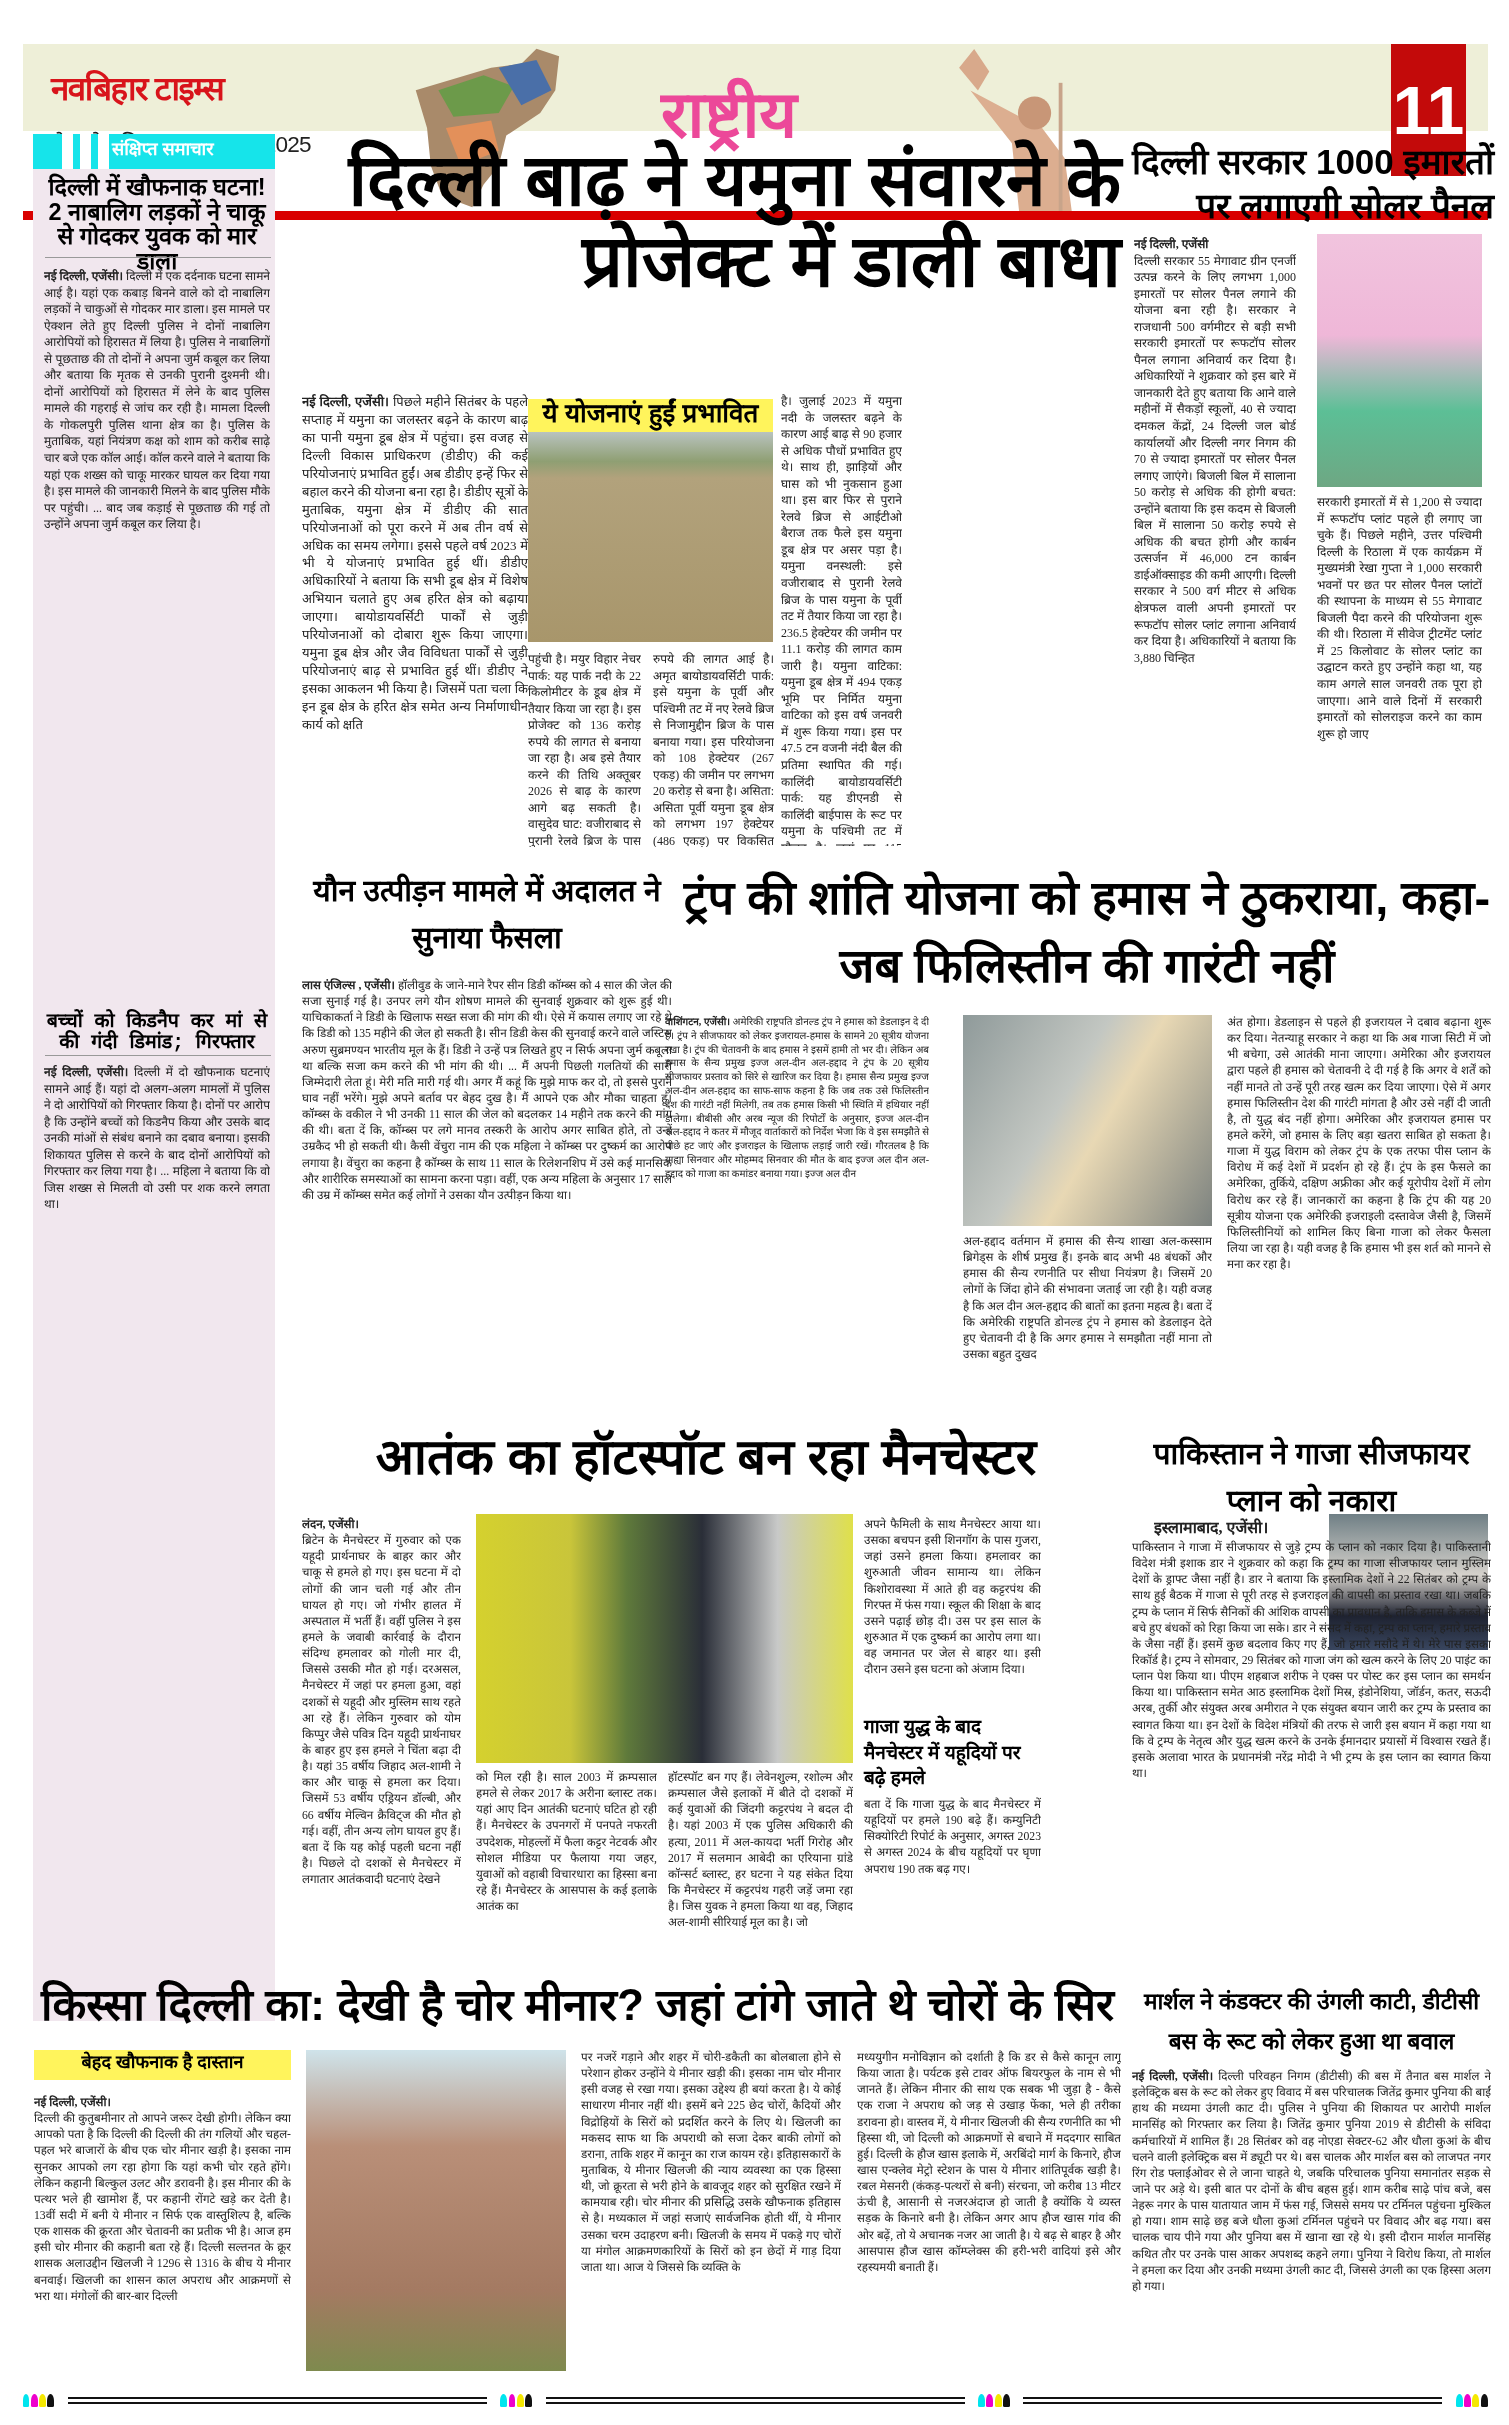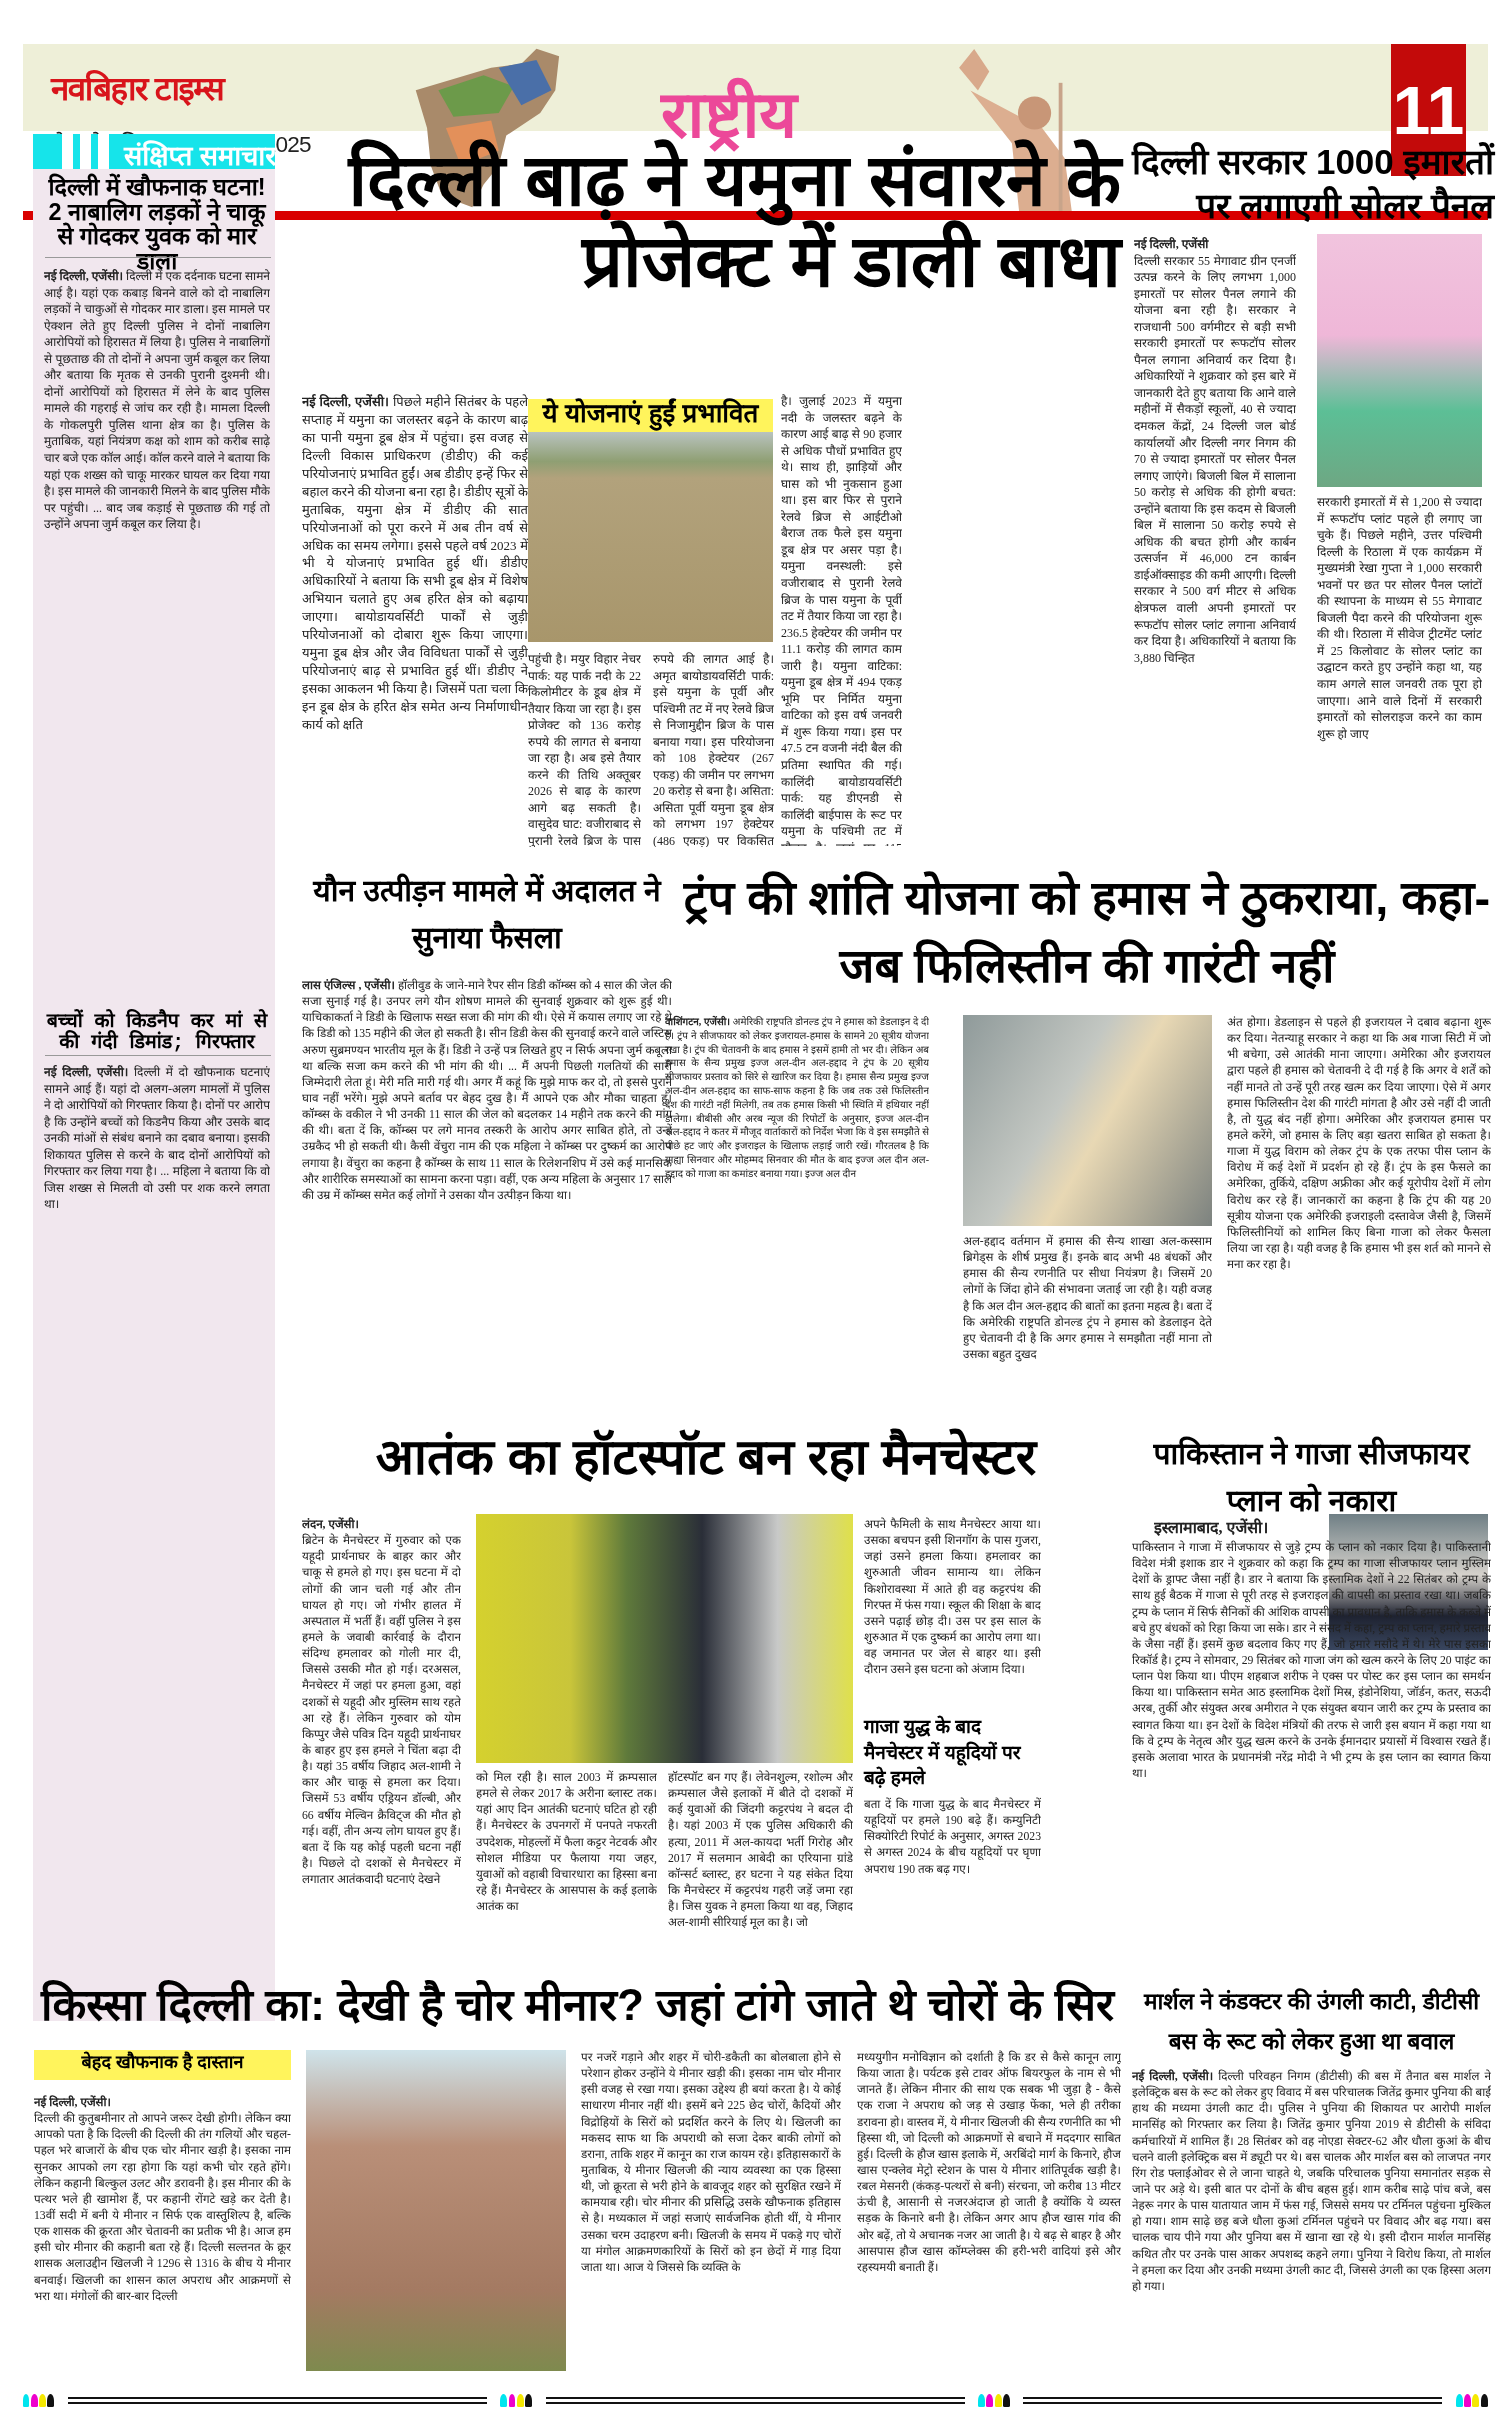--- a/index.html
+++ b/index.html
@@ -12,21 +12,21 @@
   .dateline{left:47px;top:128px;font-size:22.6px;color:#222;font-family:"Liberation Sans",sans-serif;letter-spacing:-0.8px;}
   .map-art{left:408px;top:45px;width:189px;height:166px;}
   .section-title{left:661px;top:68px;font-size:65px;font-weight:bold;color:#ec4899;font-family:Liberation Sans, sans-serif;}
   .statue-art{left:944px;top:45px;width:166px;height:170px;}
   .page-no{left:1391px;top:44px;width:75px;height:132px;background:#c30a0a;color:#fff;font-size:68px;font-weight:bold;display:flex;align-items:center;justify-content:center;font-family:"Liberation Sans",sans-serif;}
   
   .brief-col{left:33px;top:134px;width:242px;height:1887px;background:#f1e7ee;}
   .brief-head{left:33px;top:134px;width:242px;height:35px;background:#16e4ea;}
   .brief-bars{left:33px;top:134px;width:83px;height:35px;display:flex;gap:7.5px;padding-left:29px;}
   .brief-bars span{display:block;width:10.6px;height:35px;background:#fff;}
-  .brief-head-label{left:124px;top:136px;font-size:27px;font-weight:bold;color:#fff;font-family:"Liberation Sans",sans-serif;}
+  .brief-head-label{left:112px;top:136px;font-size:18px;font-weight:bold;color:#fff;font-family:"Liberation Sans",sans-serif;}
   .hl{font-family:"Liberation Sans",sans-serif;font-weight:bold;color:#000;line-height:1.05;}
   .body{font-family:"Liberation Serif",serif;font-size:13px;line-height:1.38;text-align:justify;color:#222;}
   .dateline-b{font-weight:bold;}
   .photo{background:linear-gradient(160deg,#c7b78a,#9c8a5a);overflow:hidden;}
   .cap-yellow{background:#fff45c;}
   .divider{background:#999;height:0.8px;}
   .cmyk{display:flex;gap:1.5px;}
   .cmyk i{display:block;width:6.8px;height:13.6px;border-radius:50% 50% 1.5px 1.5px;}
   .regline{height:7.5px;border-top:2.3px solid #111;border-bottom:2.3px solid #111;}
 </style>

